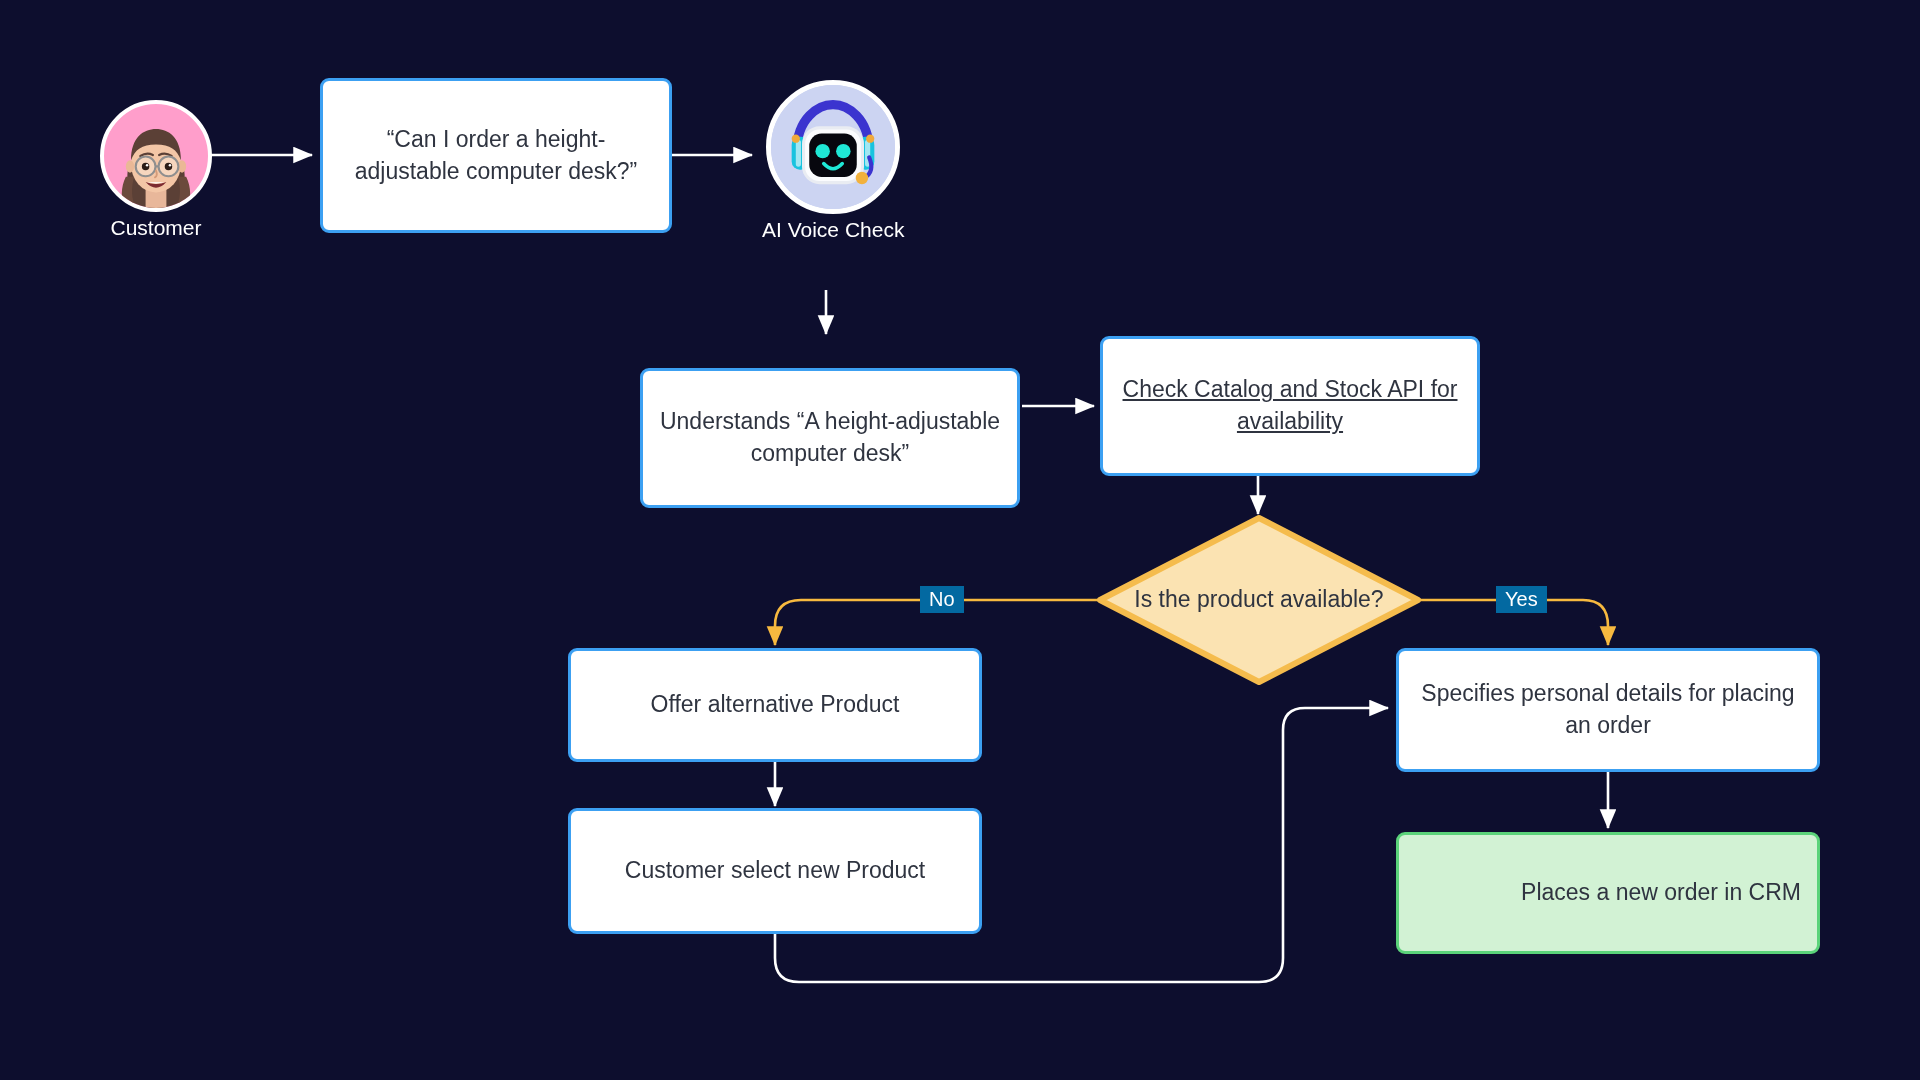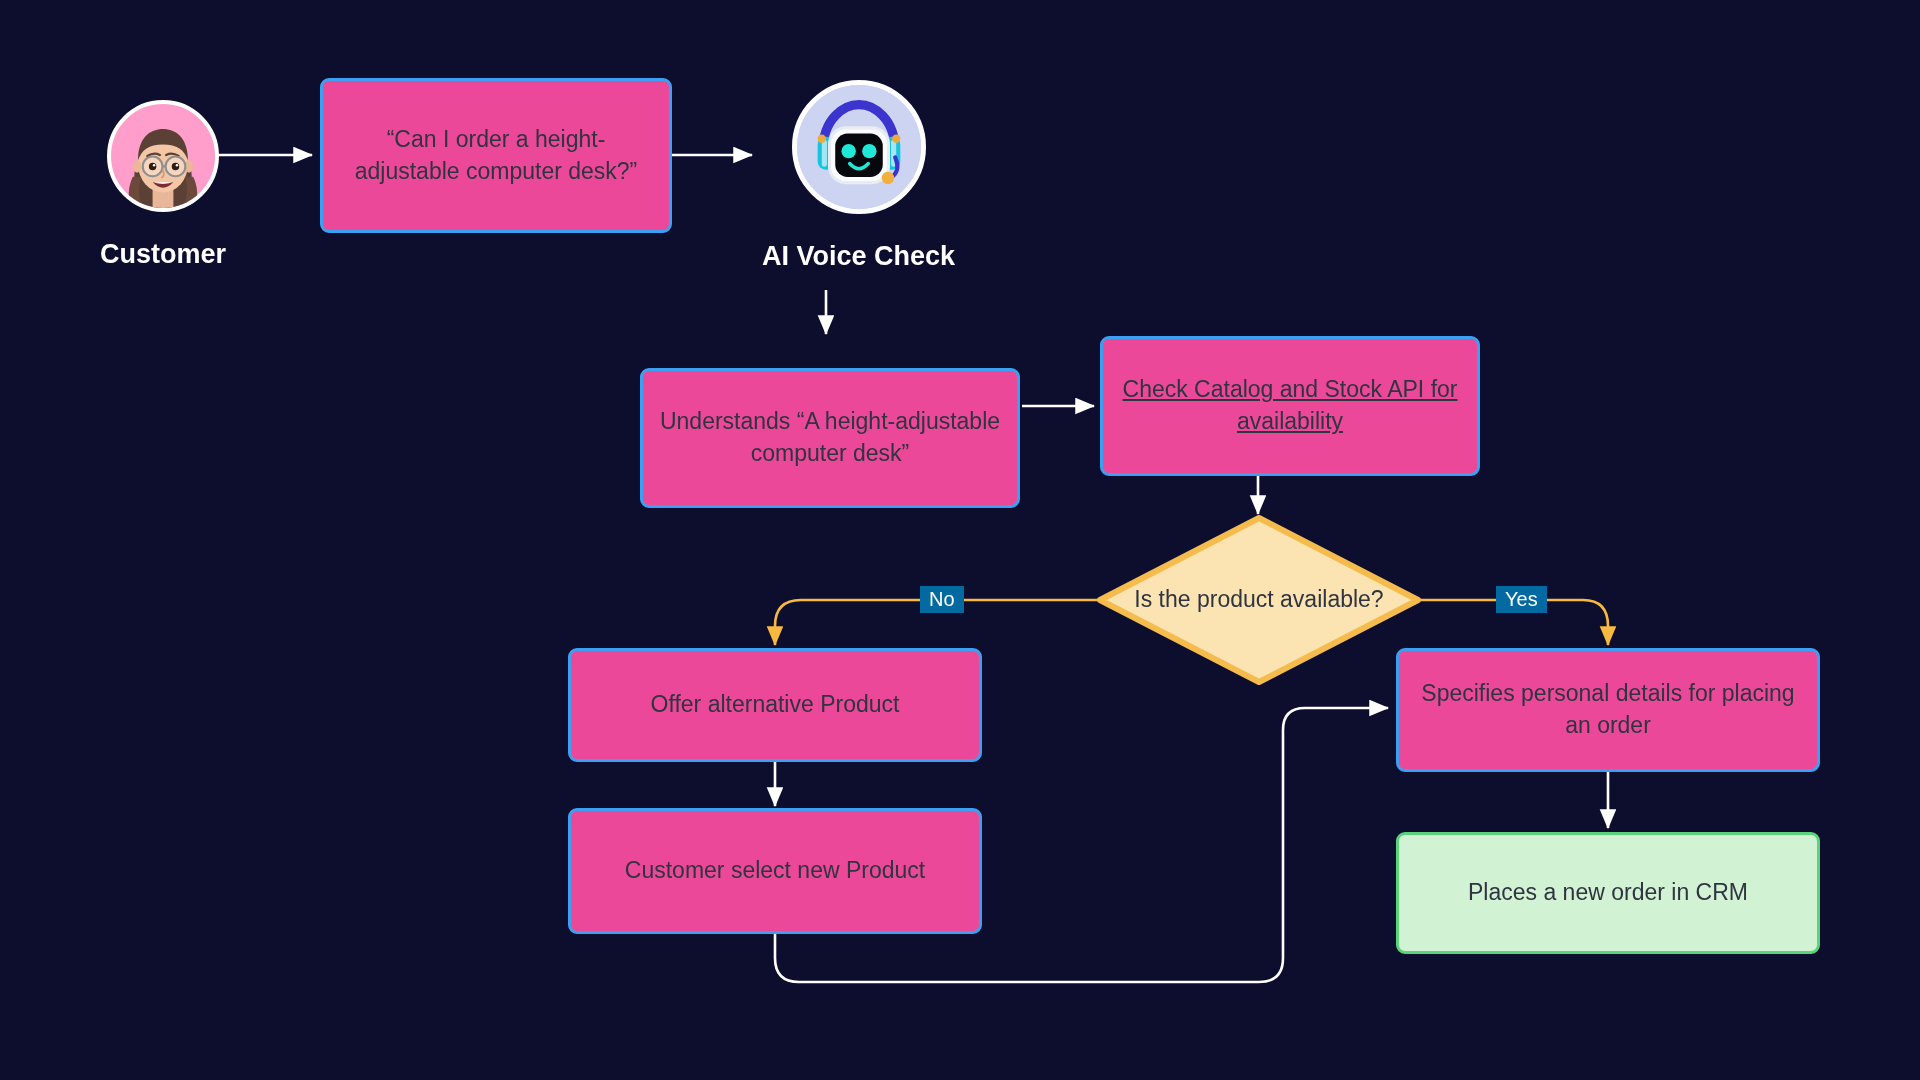--- a/index.html
+++ b/index.html
@@ -32,29 +32,30 @@
     position: absolute;
     box-sizing: border-box;
     display: flex;
     align-items: center;
     justify-content: center;
     text-align: center;
     line-height: 1.38;
     color: #2f3440;
   }
   .node.box {
-    background: #ec4899;
+    background: #ffffff;
     border: 3px solid #3ca0f2;
     border-radius: 9px;
     font-size: 23px;
     padding: 6px 16px;
   }
   .node.box.green {
     background: #d2f2d4;
     border-color: #5bd37a;
+    justify-content: flex-end;
   }
   .node.diamond-label {
     font-size: 23px;
     color: #2f3440;
     z-index: 3;
     pointer-events: none;
   }
 
   
   .avatar-wrap {
@@ -74,24 +75,24 @@
     background: #ff9ecb;
     border: 4px solid #ffffff;
   }
   .avatar.agent {
     width: 124px;
     height: 124px;
     background: #c9d2f0;
     border: 5px solid #ffffff;
   }
   .avatar-caption {
-    margin-top: 27px;
+    margin-top: 4px;
     color: #ffffff;
-    font-size: 27px;
-    font-weight: bold;
+    font-size: 21px;
+    font-weight: normal;
     white-space: nowrap;
   }
 
   
   .edge-label {
     position: absolute;
     color: #ffffff;
     font-size: 20px;
     background: #0369a1;
     padding: 2px 9px;

